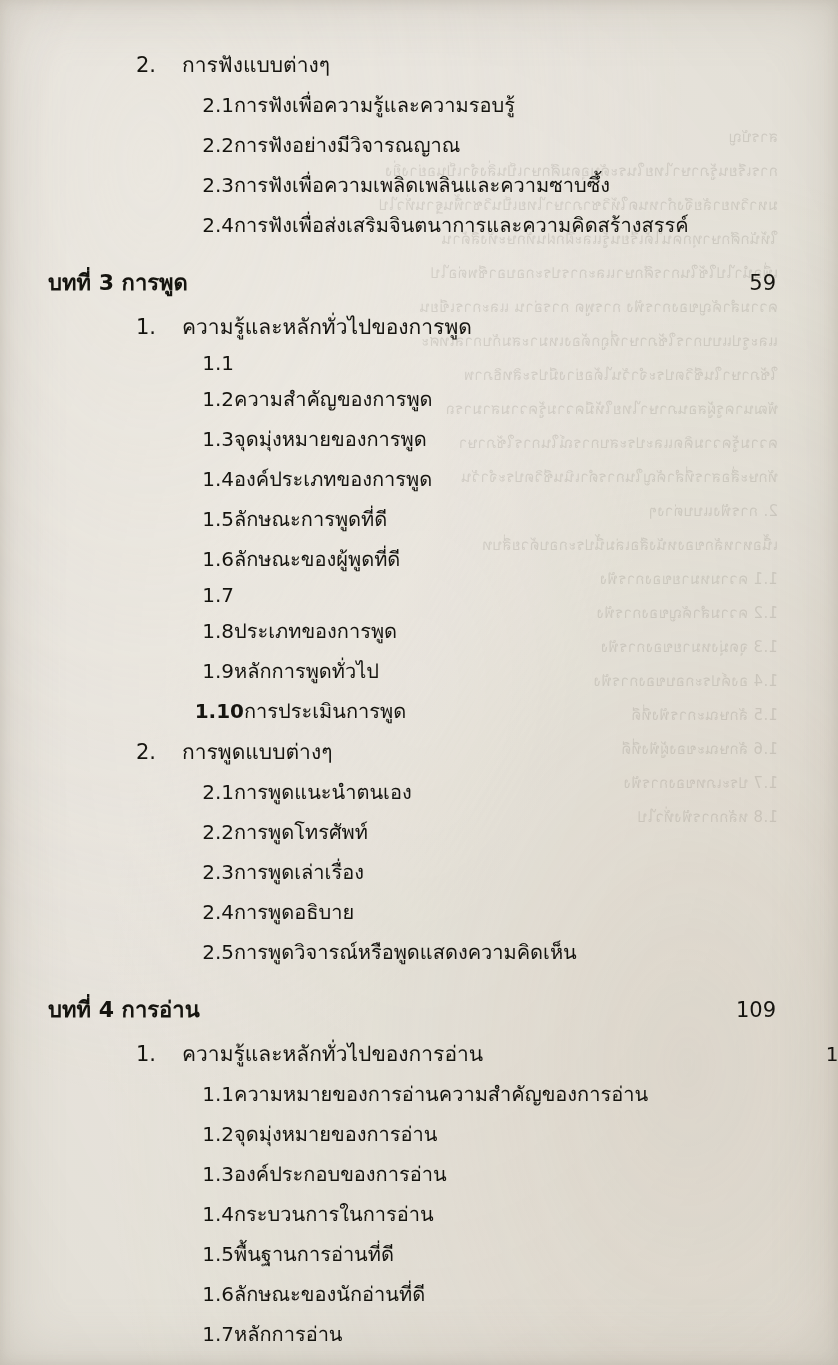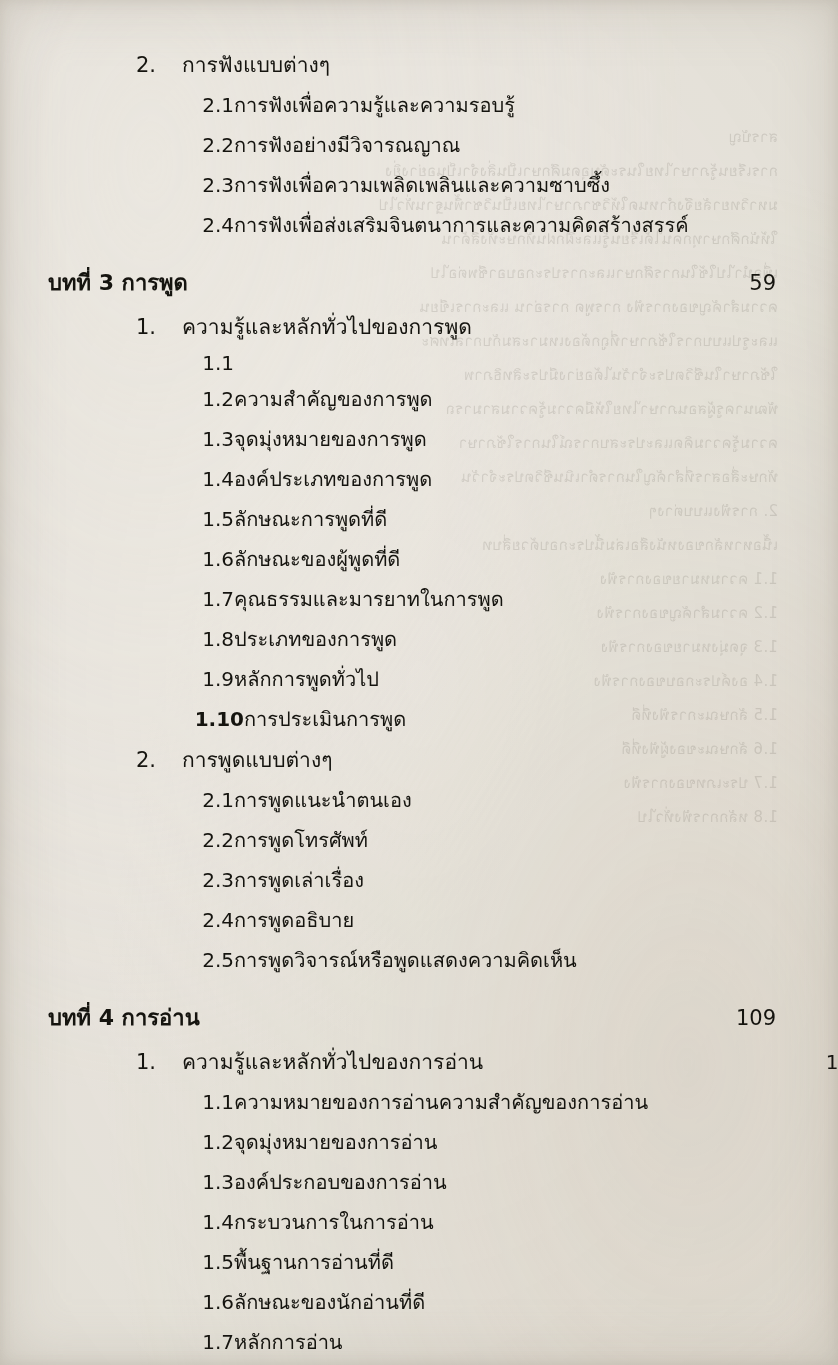--- a/index.html
+++ b/index.html
@@ -209,21 +209,20 @@
         <span class="txt">ลักษณะการพูดที่ดี</span>
         <span class="filler"></span>
       </div>
       <div class="row lvl-2">
         <span class="num">1.6</span>
         <span class="txt">ลักษณะของผู้พูดที่ดี</span>
         <span class="filler"></span>
       </div>
       <div class="row lvl-2">
         <span class="num">1.7</span>
-        <span class="txt">คุณธรรมและมารยาทในการพูด</span>
         <span class="filler"></span>
       </div>
       <div class="row lvl-2">
         <span class="num">1.8</span>
         <span class="txt">ประเภทของการพูด</span>
         <span class="filler"></span>
       </div>
       <div class="row lvl-2">
         <span class="num">1.9</span>
         <span class="txt">หลักการพูดทั่วไป</span>

